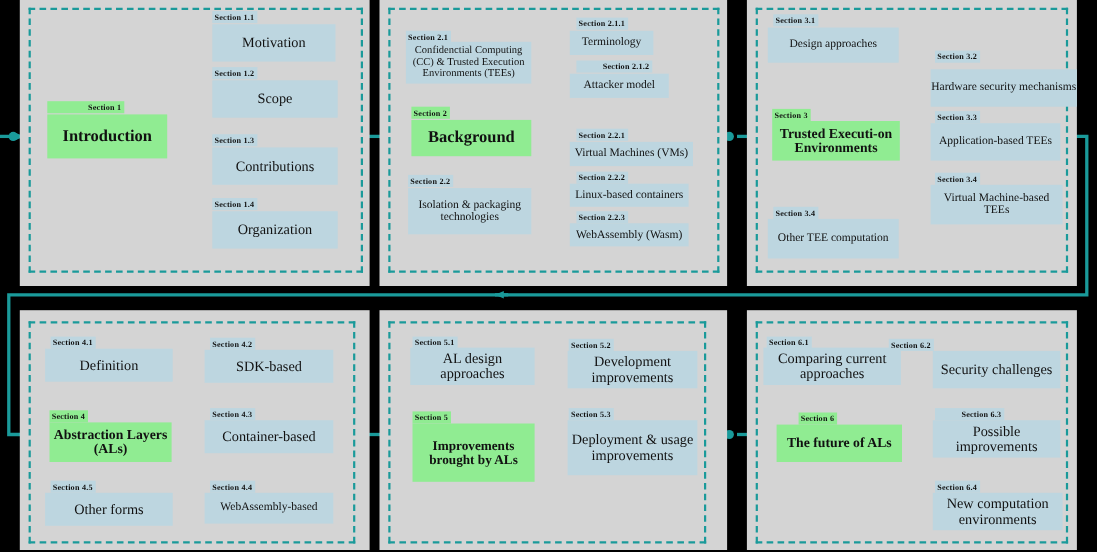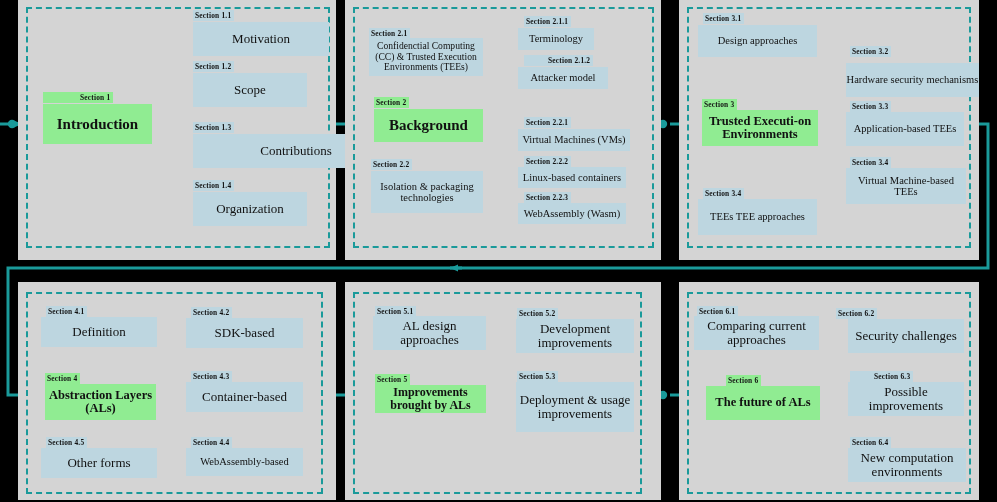--- a/index.html
+++ b/index.html
@@ -126,27 +126,27 @@
     </g>
   </svg>
 
   <div class="panel" style="left:18px;top:0;width:318px;height:260px;"></div>
   <div class="dash" style="left:26px;top:7px;width:300px;height:237px;"></div>
 
   <div class="tag green" style="left:43px;top:92px;padding-left:37px;">Section 1</div>
   <div class="box green" style="left:43px;top:104px;width:109px;height:40px;font-size:15px;">Introduction</div>
 
   <div class="tag" style="left:193px;top:10px;">Section 1.1</div>
-  <div class="box" style="left:193px;top:22px;width:136px;height:34px;">Motivation</div>
+  <div class="box" style="left:193px;top:22px;width:112px;height:34px;">Motivation</div>
 
   <div class="tag" style="left:193px;top:61px;">Section 1.2</div>
   <div class="box" style="left:193px;top:73px;width:114px;height:34px;">Scope</div>
 
   <div class="tag" style="left:193px;top:122px;">Section 1.3</div>
-  <div class="box" style="left:193px;top:134px;width:114px;height:34px;padding-left:46px;">Contributions</div>
+  <div class="box" style="left:193px;top:134px;width:114px;height:34px;">Contributions</div>
 
   <div class="tag" style="left:193px;top:180px;">Section 1.4</div>
   <div class="box" style="left:193px;top:192px;width:114px;height:34px;">Organization</div>
 
   <div class="panel" style="left:345px;top:0;width:316px;height:260px;"></div>
   <div class="dash" style="left:353px;top:7px;width:297px;height:237px;"></div>
 
   <div class="tag green" style="left:374px;top:97px;">Section 2</div>
   <div class="box green" style="left:374px;top:109px;width:109px;height:33px;font-size:15px;">Background</div>
 
@@ -174,21 +174,21 @@
   <div class="panel" style="left:679px;top:0;width:300px;height:260px;"></div>
   <div class="dash" style="left:687px;top:7px;width:280px;height:237px;"></div>
 
   <div class="tag green" style="left:702px;top:99px;">Section 3</div>
   <div class="box green" style="left:702px;top:110px;width:116px;height:36px;font-size:12.5px;padding:0 2px;box-sizing:border-box;">Trusted Executi-on Environments</div>
 
   <div class="tag" style="left:703px;top:13px;">Section 3.1</div>
   <div class="box small" style="left:698px;top:25px;width:119px;height:32px;">Design approaches</div>
 
   <div class="tag" style="left:703px;top:188px;">Section 3.4</div>
-  <div class="box small" style="left:698px;top:199px;width:119px;height:36px;">TEEs TEE approaches</div>
+  <div class="box small" style="left:698px;top:199px;width:119px;height:36px;">Other TEE computation</div>
 
   <div class="tag" style="left:850px;top:46px;">Section 3.2</div>
   <div class="box small" style="left:846px;top:63px;width:133px;height:34px;">Hardware security mechanisms</div>
 
   <div class="tag" style="left:850px;top:101px;">Section 3.3</div>
   <div class="box small" style="left:846px;top:112px;width:118px;height:34px;">Application-based TEEs</div>
 
   <div class="tag" style="left:850px;top:157px;">Section 3.4</div>
   <div class="box small" style="left:846px;top:168px;width:120px;height:36px;">Virtual Machine-based TEEs</div>
 
@@ -210,41 +210,41 @@
   <div class="tag" style="left:191px;top:371px;">Section 4.3</div>
   <div class="box" style="left:186px;top:382px;width:117px;height:30px;">Container-based</div>
 
   <div class="tag" style="left:191px;top:437px;">Section 4.4</div>
   <div class="box small" style="left:186px;top:448px;width:117px;height:28px;">WebAssembly-based</div>
 
   <div class="panel" style="left:345px;top:282px;width:316px;height:218px;"></div>
   <div class="dash" style="left:353px;top:292px;width:285px;height:198px;"></div>
 
   <div class="tag green" style="left:375px;top:374px;">Section 5</div>
-  <div class="box green" style="left:375px;top:385px;width:111px;height:28px;font-size:12px;">Improvements brought by ALs</div>
+  <div class="box green" style="left:375px;top:385px;width:111px;height:53px;font-size:12px;">Improvements brought by ALs</div>
 
   <div class="tag" style="left:375px;top:306px;">Section 5.1</div>
   <div class="box" style="left:373px;top:316px;width:113px;height:34px;">AL design approaches</div>
 
   <div class="tag" style="left:517px;top:308px;">Section 5.2</div>
   <div class="box" style="left:516px;top:319px;width:118px;height:34px;">Development improvements</div>
 
   <div class="tag" style="left:517px;top:371px;">Section 5.3</div>
   <div class="box" style="left:516px;top:382px;width:118px;height:50px;">Deployment &amp; usage improvements</div>
 
   <div class="panel" style="left:679px;top:282px;width:300px;height:218px;"></div>
   <div class="dash" style="left:687px;top:292px;width:280px;height:198px;"></div>
 
   <div class="tag green" style="left:726px;top:375px;text-align:right;">Section 6</div>
   <div class="box green" style="left:706px;top:386px;width:114px;height:34px;font-size:12.5px;">The future of ALs</div>
 
   <div class="tag" style="left:697px;top:306px;">Section 6.1</div>
   <div class="box" style="left:694px;top:316px;width:125px;height:34px;">Comparing current approaches</div>
 
-  <div class="tag" style="left:836px;top:308px;">Section 6.2</div>
+  <div class="tag" style="left:808px;top:308px;">Section 6.2</div>
   <div class="box" style="left:848px;top:319px;width:116px;height:34px;">Security challenges</div>
 
   <div class="tag" style="left:850px;top:371px;padding-left:24px;">Section 6.3</div>
   <div class="box" style="left:848px;top:382px;width:116px;height:34px;">Possible improvements</div>
 
   <div class="tag" style="left:850px;top:437px;">Section 6.4</div>
   <div class="box" style="left:848px;top:448px;width:118px;height:34px;">New computation environments</div>
 
 </div>
 

